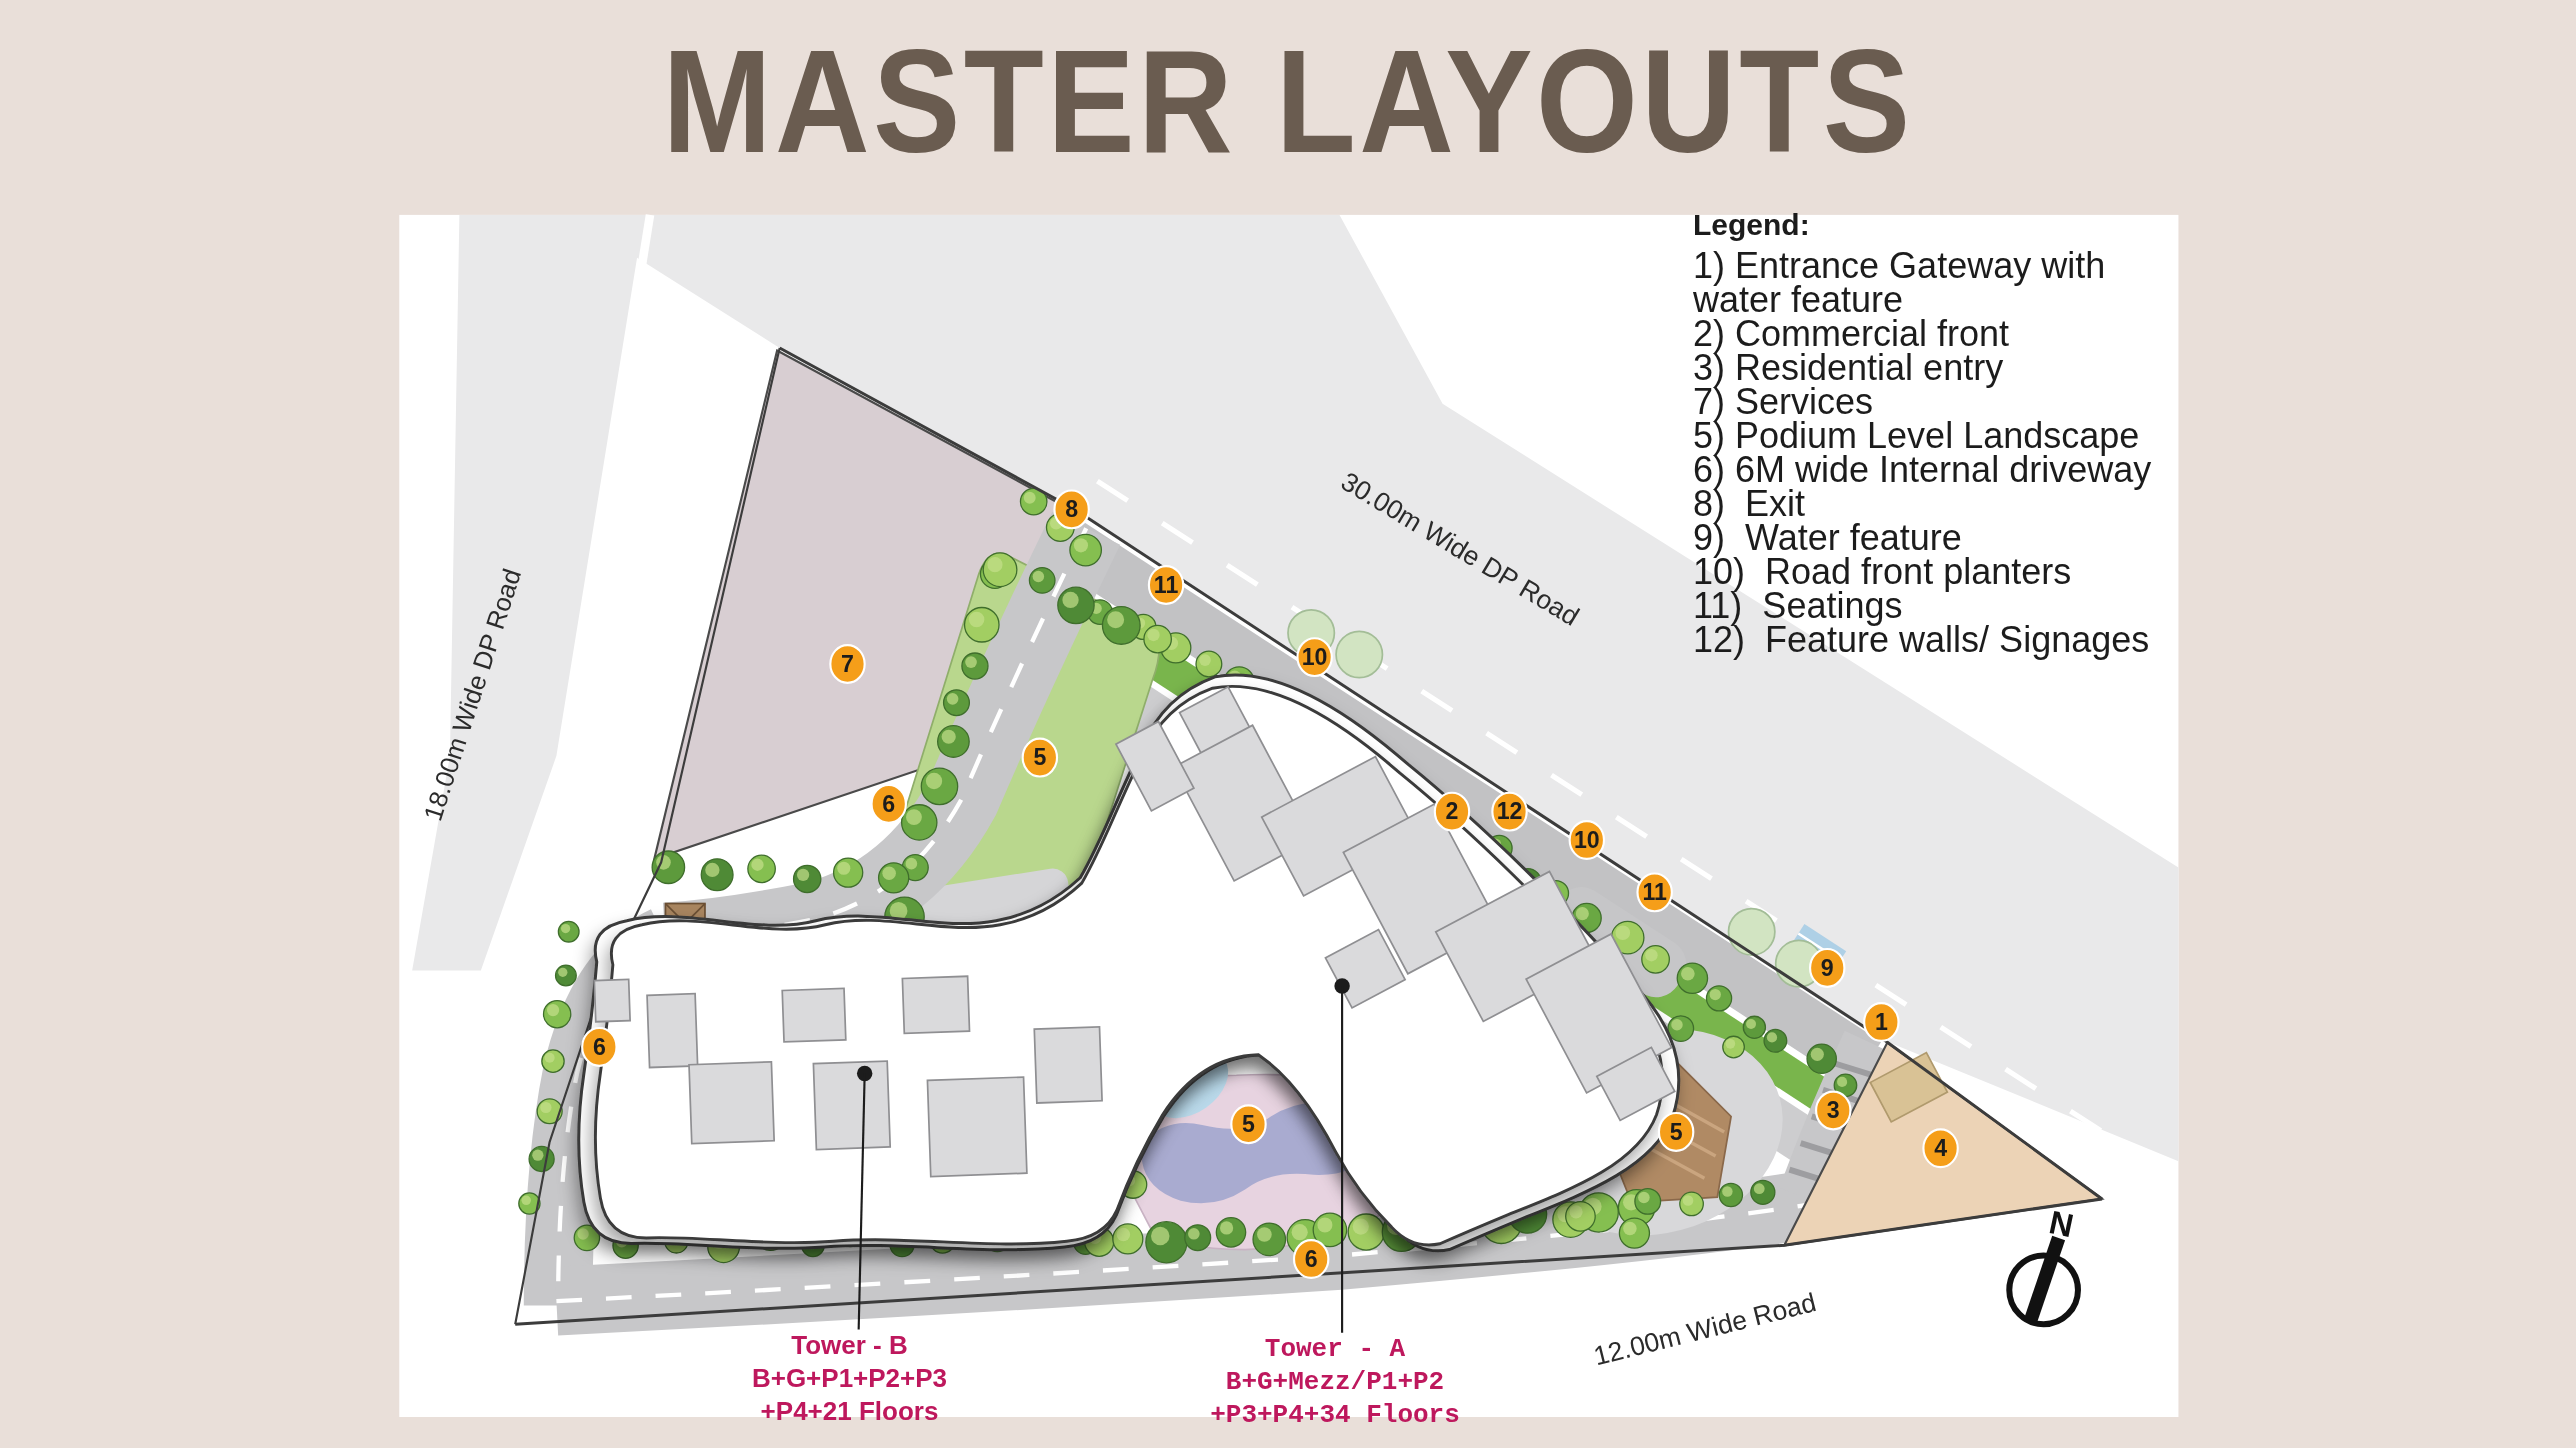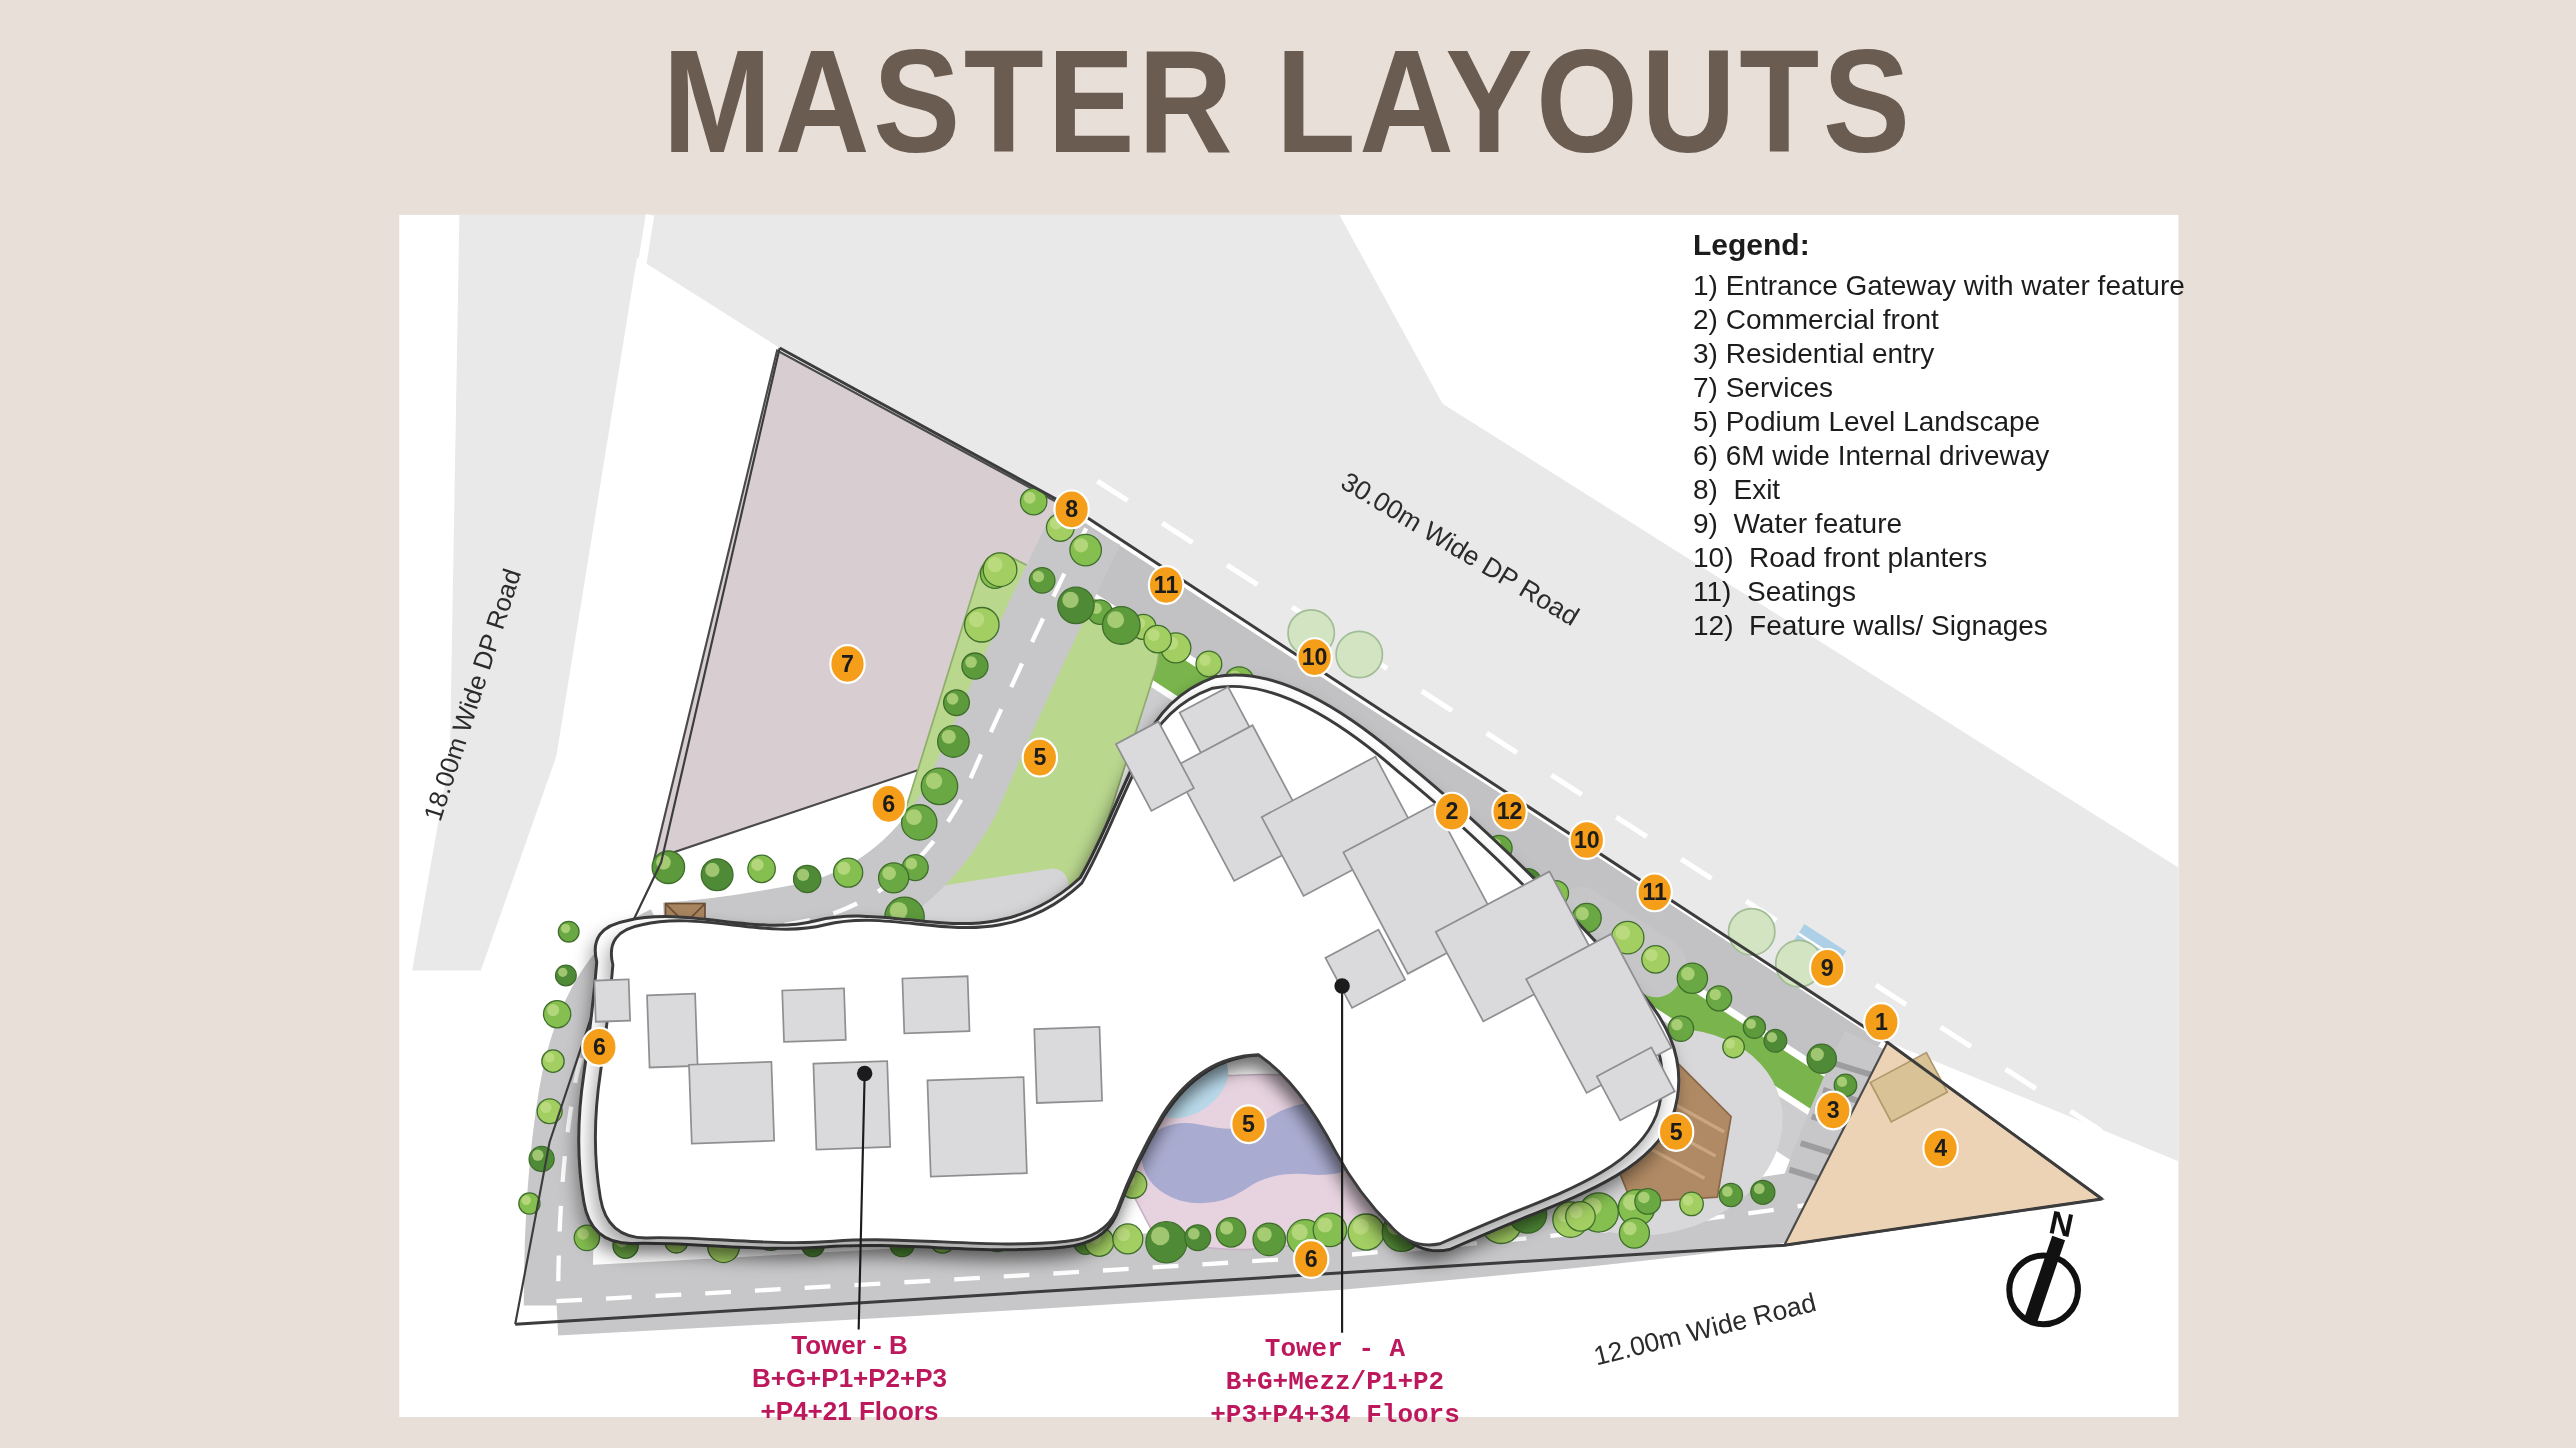--- a/index.html
+++ b/index.html
@@ -11,25 +11,25 @@
   }
   .page-title{
     position:absolute;left:0;top:15.5px;width:100%;
     text-align:center;
     font-size:131px;font-weight:bold;letter-spacing:3.4px;
     color:#6a5c50;
     transform:scaleY(1.12);transform-origin:top center;
   }
   .map-svg{position:absolute;left:0;top:0;}
   .legend-box{
-    position:absolute;left:1693px;top:228px;width:498px;
+    position:absolute;left:1693px;top:208px;width:498px;
     color:#1c1c1c;
   }
   .legend-heading{font-size:30px;font-weight:bold;margin-bottom:6.9px;}
-  .legend-item{font-size:28px;line-height:34px;white-space:pre-wrap;}
+  .legend-item{font-size:36px;line-height:34px;white-space:pre-wrap;}
   .tower-label{
     position:absolute;text-align:center;color:#be185d;
     font-size:26px;font-weight:bold;line-height:33px;
   }
   .tower-label.b{left:712px;top:1329px;width:275px;}
   .tower-label.a{left:1189px;top:1333px;width:292px;font-family:Liberation Mono, monospace;}
 </style>
 </head>
 <body>
 

